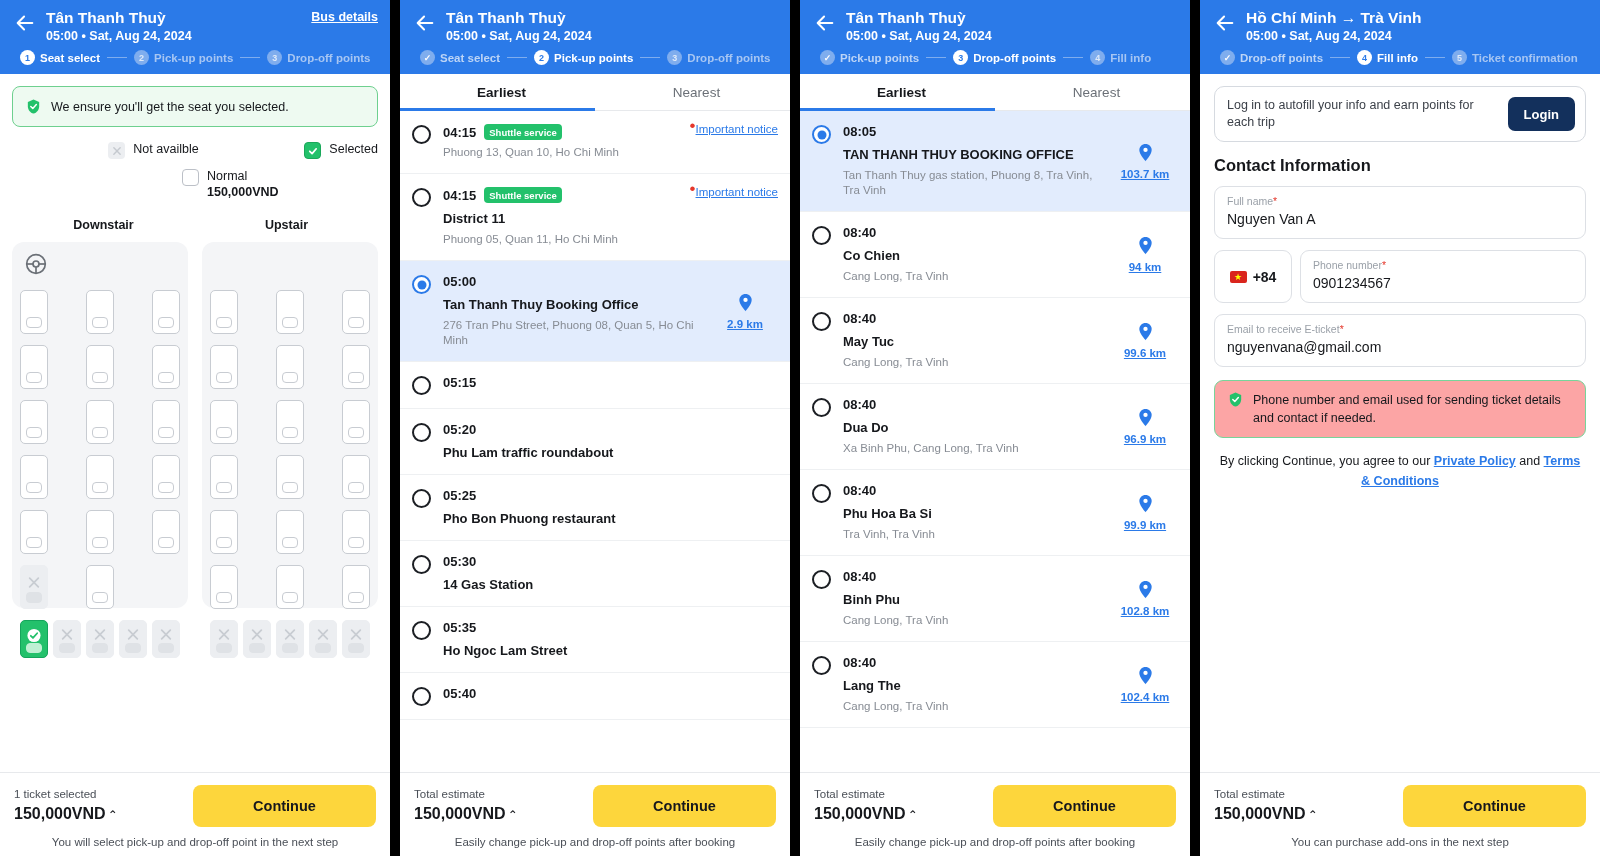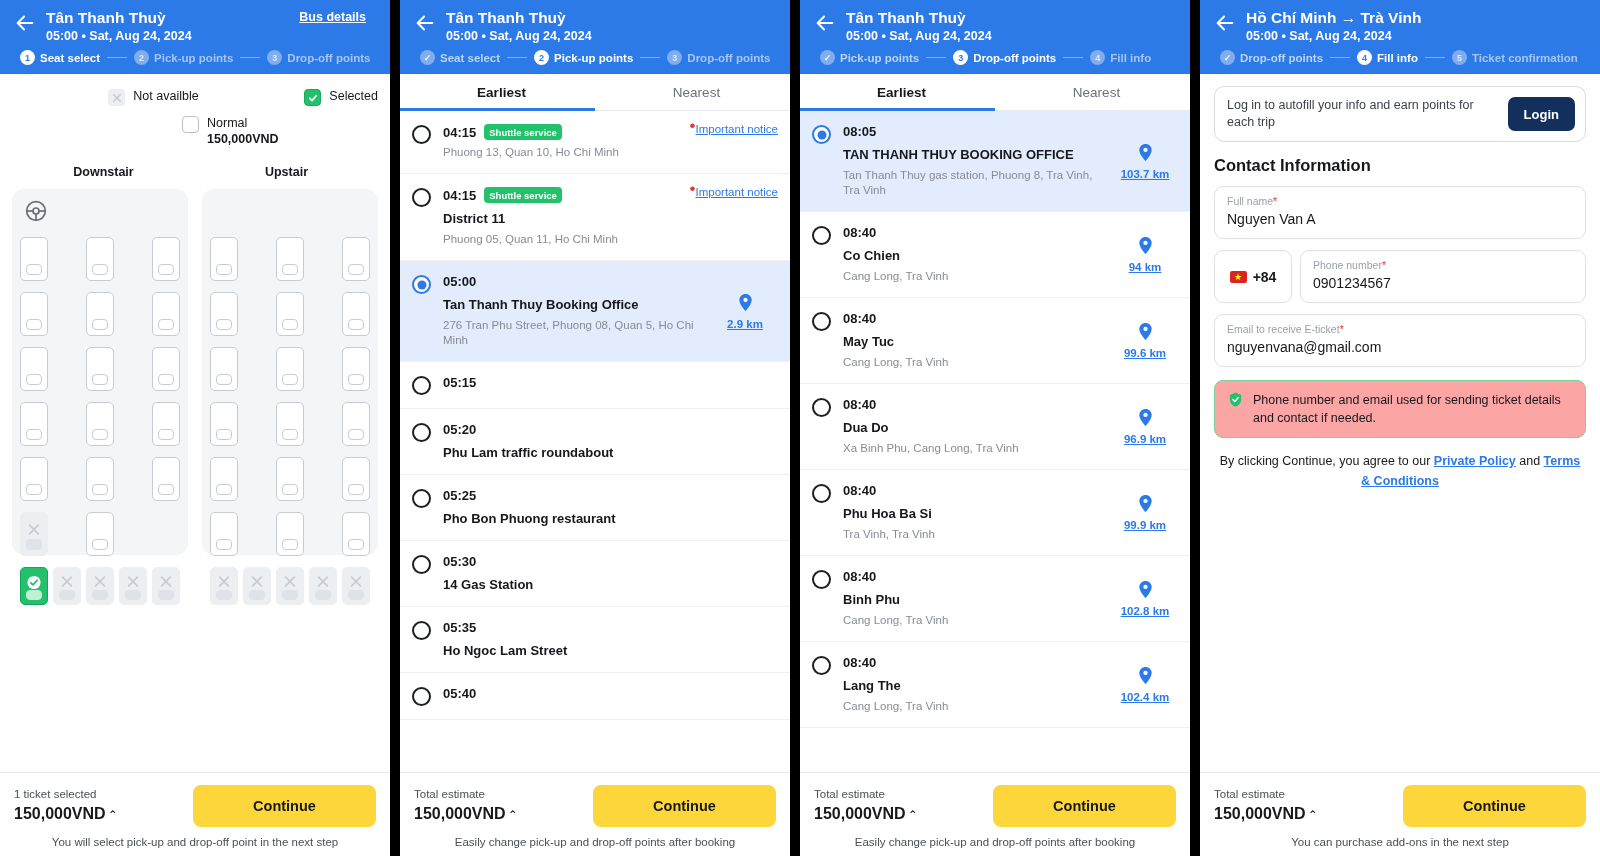--- a/index.html
+++ b/index.html
@@ -22,21 +22,21 @@
   .p1 { width: 390px; }
   .gap { width: 10px; background: #000; height: 856px; flex: none; }
   .p2 { width: 390px; }
   .p3 { width: 390px; }
   .p4 { width: 400px; }
 
   
   .hdr {
     background: #2b7ae8;
     color: #fff;
-    padding: 8px 12px 9px 0;
+    padding: 8px 0 9px 0;
     flex: none;
     position: relative;
   }
   .hdr-row { display: flex; align-items: flex-start; padding: 0 12px; }
   .back-btn {
     width: 26px; height: 26px; flex: none;
     display: flex; align-items: center; justify-content: center;
     margin-right: 8px; margin-top: 2px;
     cursor: pointer;
   }
@@ -286,20 +286,29 @@
             <span class="step-label">Pick-up points</span>
           </div>
           <div class="step-sep"></div>
           <div class="step todo">
             <span class="step-num">3</span>
             <span class="step-label">Drop-off points</span>
           </div>
         </div>
     </div>
 
+    <div class="notice-green">
+      <span class="shield">
+        <svg width="17" height="17" viewBox="0 0 24 24">
+            <path d="M12 2l8 3.5v6c0 5-3.4 9.2-8 10.5-4.6-1.3-8-5.5-8-10.5v-6z" fill="#23c16b"></path>
+            <polyline points="8.2 12 11 14.8 16 9.3" fill="none" stroke="#fff" stroke-width="2.1" stroke-linecap="round" stroke-linejoin="round"></polyline>
+          </svg>
+      </span>
+      <span class="notice-green-text">We ensure you'll get the seat you selected.</span>
+    </div>
 
     <div class="legend">
       <div class="legend-row">
         <div class="legend-item l1">
           <span class="swatch na">
             <svg width="9" height="9" viewBox="0 0 10 10" stroke="#c5c9cf" stroke-width="1.6" stroke-linecap="round">
                 <line x1="1.5" y1="1.5" x2="8.5" y2="8.5"></line>
                 <line x1="8.5" y1="1.5" x2="1.5" y2="8.5"></line>
               </svg>
           </span>

